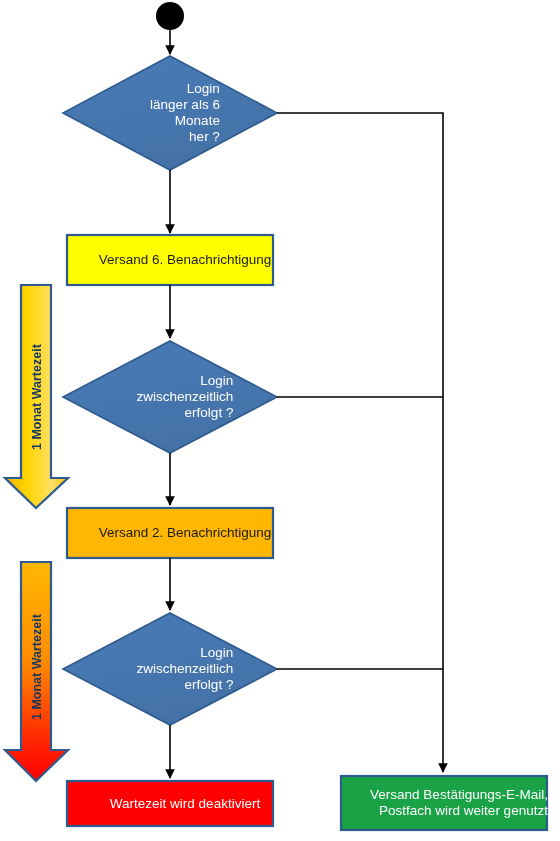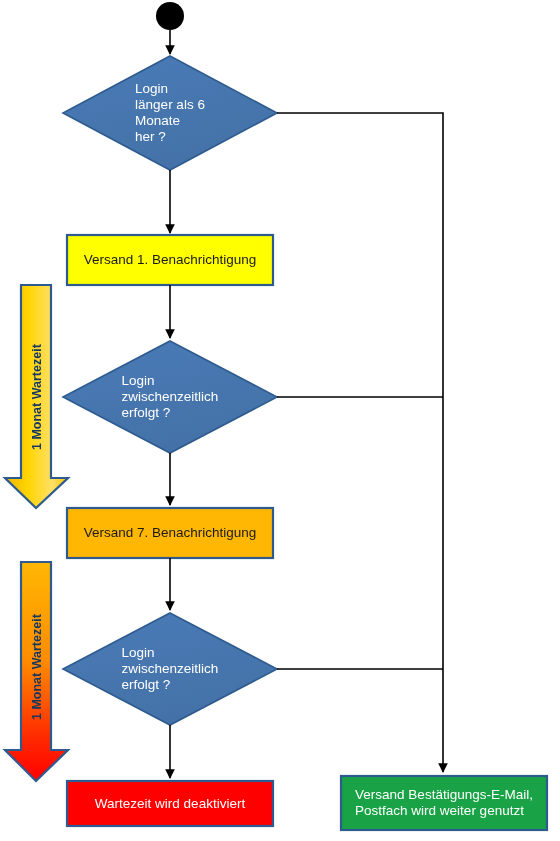--- a/index.html
+++ b/index.html
@@ -22,24 +22,25 @@
     left: 0;
     top: 0;
     width: 560px;
     height: 841px;
   }
   .node-label {
     position: absolute;
     display: flex;
     align-items: center;
     justify-content: center;
-    text-align: left;
+    text-align: right;
     line-height: 1.18;
     pointer-events: none;
     white-space: pre-line;
+    margin-left: 15px;
   }
   .diamond-label {
     color: #ffffff;
     font-size: 13.5px;
   }
   .box-label-dark {
     color: #1a1a1a;
     font-size: 13.5px;
   }
   .box-label-light {
@@ -130,23 +131,23 @@
 her ?</div>
 
   <div class="node-label diamond-label" style="left:75px; top:355px; width:190px; height:84px;">Login
 zwischenzeitlich
 erfolgt ?</div>
 
   <div class="node-label diamond-label" style="left:75px; top:627px; width:190px; height:84px;">Login
 zwischenzeitlich
 erfolgt ?</div>
 
-  <div class="node-label box-label-dark" style="left:67px; top:235px; width:206px; height:50px;">Versand 1. Benachrichtigung</div>
+  <div class="node-label box-label-dark" style="left:67px; top:235px; width:206px; height:50px;">Versand 6. Benachrichtigung</div>
 
-  <div class="node-label box-label-dark" style="left:67px; top:508px; width:206px; height:50px;">Versand 7. Benachrichtigung</div>
+  <div class="node-label box-label-dark" style="left:67px; top:508px; width:206px; height:50px;">Versand 2. Benachrichtigung</div>
 
   <div class="node-label box-label-light" style="left:67px; top:781px; width:206px; height:45px;">Wartezeit wird deaktiviert</div>
 
   <div class="node-label box-label-light" style="left:341px; top:776px; width:206px; height:54px;border-radius:20px;">Versand Bestätigungs-E-Mail,
 Postfach wird weiter genutzt</div>
 
   <div class="arrow-caption" style="left:30px; top:450px;">1 Monat Wartezeit</div>
 
   <div class="arrow-caption" style="left:30px; top:720px;">1 Monat Wartezeit</div>
 

